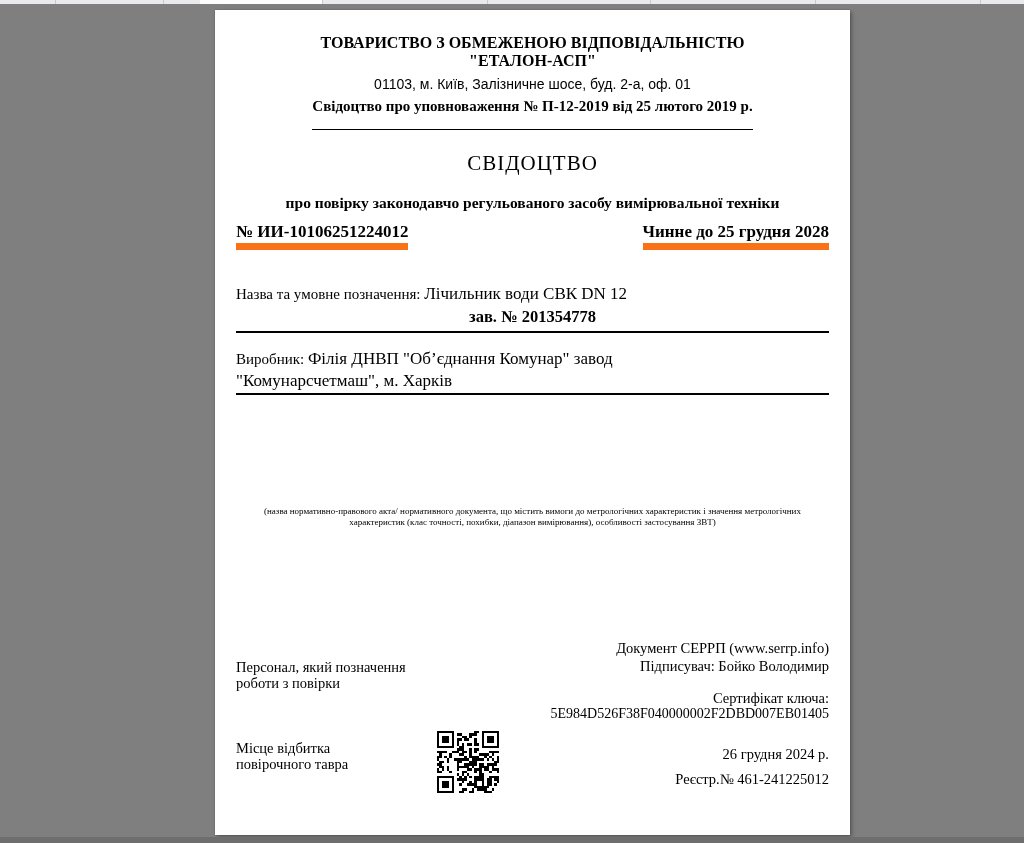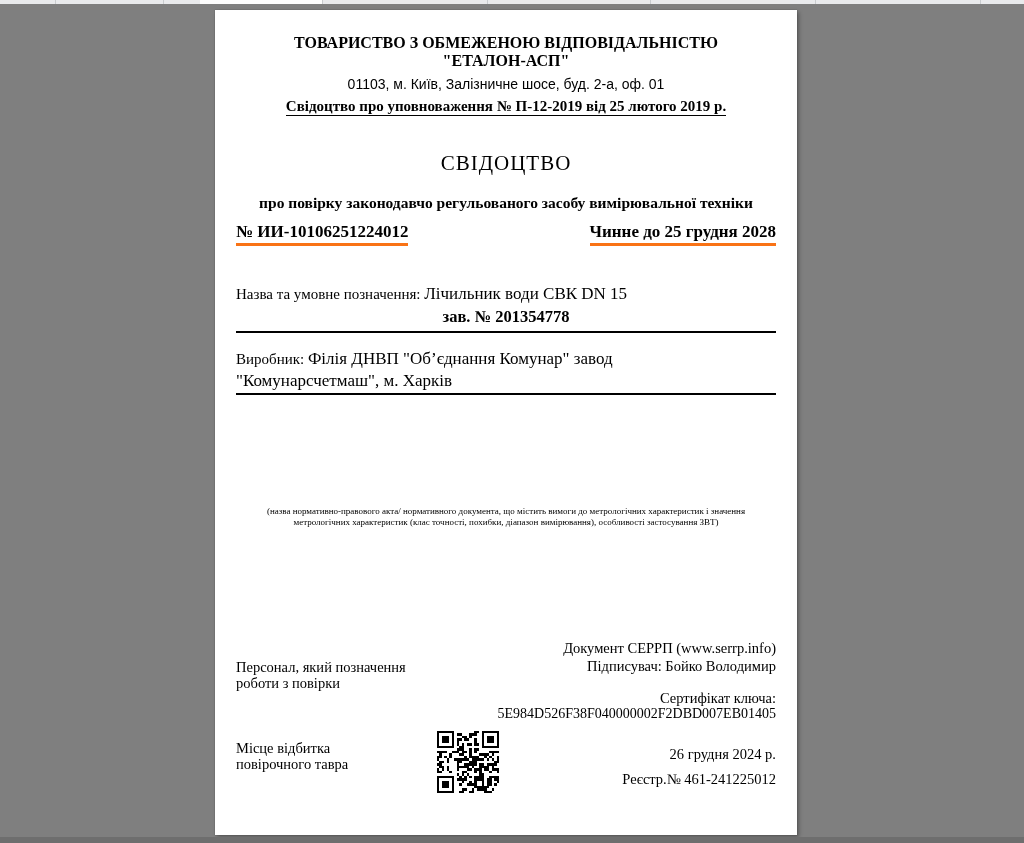--- a/index.html
+++ b/index.html
@@ -8,38 +8,38 @@
 
   .screen { position:relative; width:1024px; height:843px; background:#7f7f7f; }
 
   
   .tabstrip { position:absolute; left:0; top:0; width:1024px; height:4px; background:#e9eaec; }
   .tabstrip .seg-active { position:absolute; left:200px; top:0; width:122px; height:4px; background:#fdfdfd; }
   .tabstrip .div { position:absolute; top:0; width:1px; height:4px; background:#c9cccf; }
 
   .bottom-strip { position:absolute; left:0; top:837px; width:1024px; height:6px; background:#6e6e6e; }
 
-  .page { position:absolute; left:215px; top:10px; width:582px; height:825px; background:#fff;
+  .page { position:absolute; left:215px; top:10px; width:635px; height:825px; background:#fff;
           box-shadow:2px 2px 4px rgba(0,0,0,.30), 0 0 1px rgba(0,0,0,.35); }
 
   .abs { position:absolute; left:21px; right:21px; }
   .c { text-align:center; }
   .r { text-align:right; }
 
   .org1 { top:24px; font-weight:bold; font-size:16px; }
   .org2 { top:42px; font-weight:bold; font-size:16px; }
   .addr { top:66px; font-family:"Liberation Sans", sans-serif; font-size:14px; }
   .auth { top:88px; font-weight:bold; font-size:15px; }
-  .auth span { border-bottom:1.5px solid #000; padding-bottom:1px; }
+  .auth span { border-bottom:1.5px solid #000; padding-bottom:15px; }
 
   .title { top:141px; font-weight:normal; font-size:21px; letter-spacing:1px; }
   .subtitle { top:184px; font-weight:bold; font-size:15.5px; }
 
   .numrow { top:212px; display:flex; justify-content:space-between; font-weight:bold; font-size:17px; }
-  .numrow span { border-bottom:3px solid #f97316; padding-bottom:1px; }
+  .numrow span { border-bottom:7px solid #f97316; padding-bottom:1px; }
 
   .device { top:274px; font-size:15px; }
   .device .val { font-size:17px; }
   .serial { top:297px; font-weight:bold; font-size:16.5px; text-align:center;
             padding-bottom:4px; border-bottom:2px solid #000; }
   .manu1 { top:339px; font-size:15px; }
   .manu1 .val { font-size:17px; }
   .manu2 { top:361px; font-size:17px; padding-bottom:2px; border-bottom:2px solid #000; }
 
   .result { top:427px; font-size:17px; line-height:22.5px; }
@@ -91,21 +91,21 @@
     <div class="abs c title">СВІДОЦТВО</div>
     <div class="abs c subtitle">про повірку законодавчо регульованого засобу вимірювальної техніки</div>
 
     <div class="abs numrow">
       <span>№ ИИ-10106251224012</span>
       <span>Чинне до 25 грудня 2028</span>
     </div>
 
     <div class="abs device">
       <span>Назва та умовне позначення:</span>
-      <span class="val">Лічильник води СВК DN 15</span>
+      <span class="val">Лічильник води СВК DN 12</span>
     </div>
     <div class="abs serial">зав. № 201354778</div>
 
     <div class="abs manu1">
       <span>Виробник:</span>
       <span class="val">Філія ДНВП "Об’єднання Комунар" завод</span>
     </div>
     <div class="abs manu2">"Комунарсчетмаш", м. Харків</div>
 
     <div class="abs note">(назва нормативно-правового акта/ нормативного документа, що містить вимоги до метрологічних характеристик і значення метрологічних характеристик (клас точності, похибки, діапазон вимірювання), особливості застосування ЗВТ)</div>

